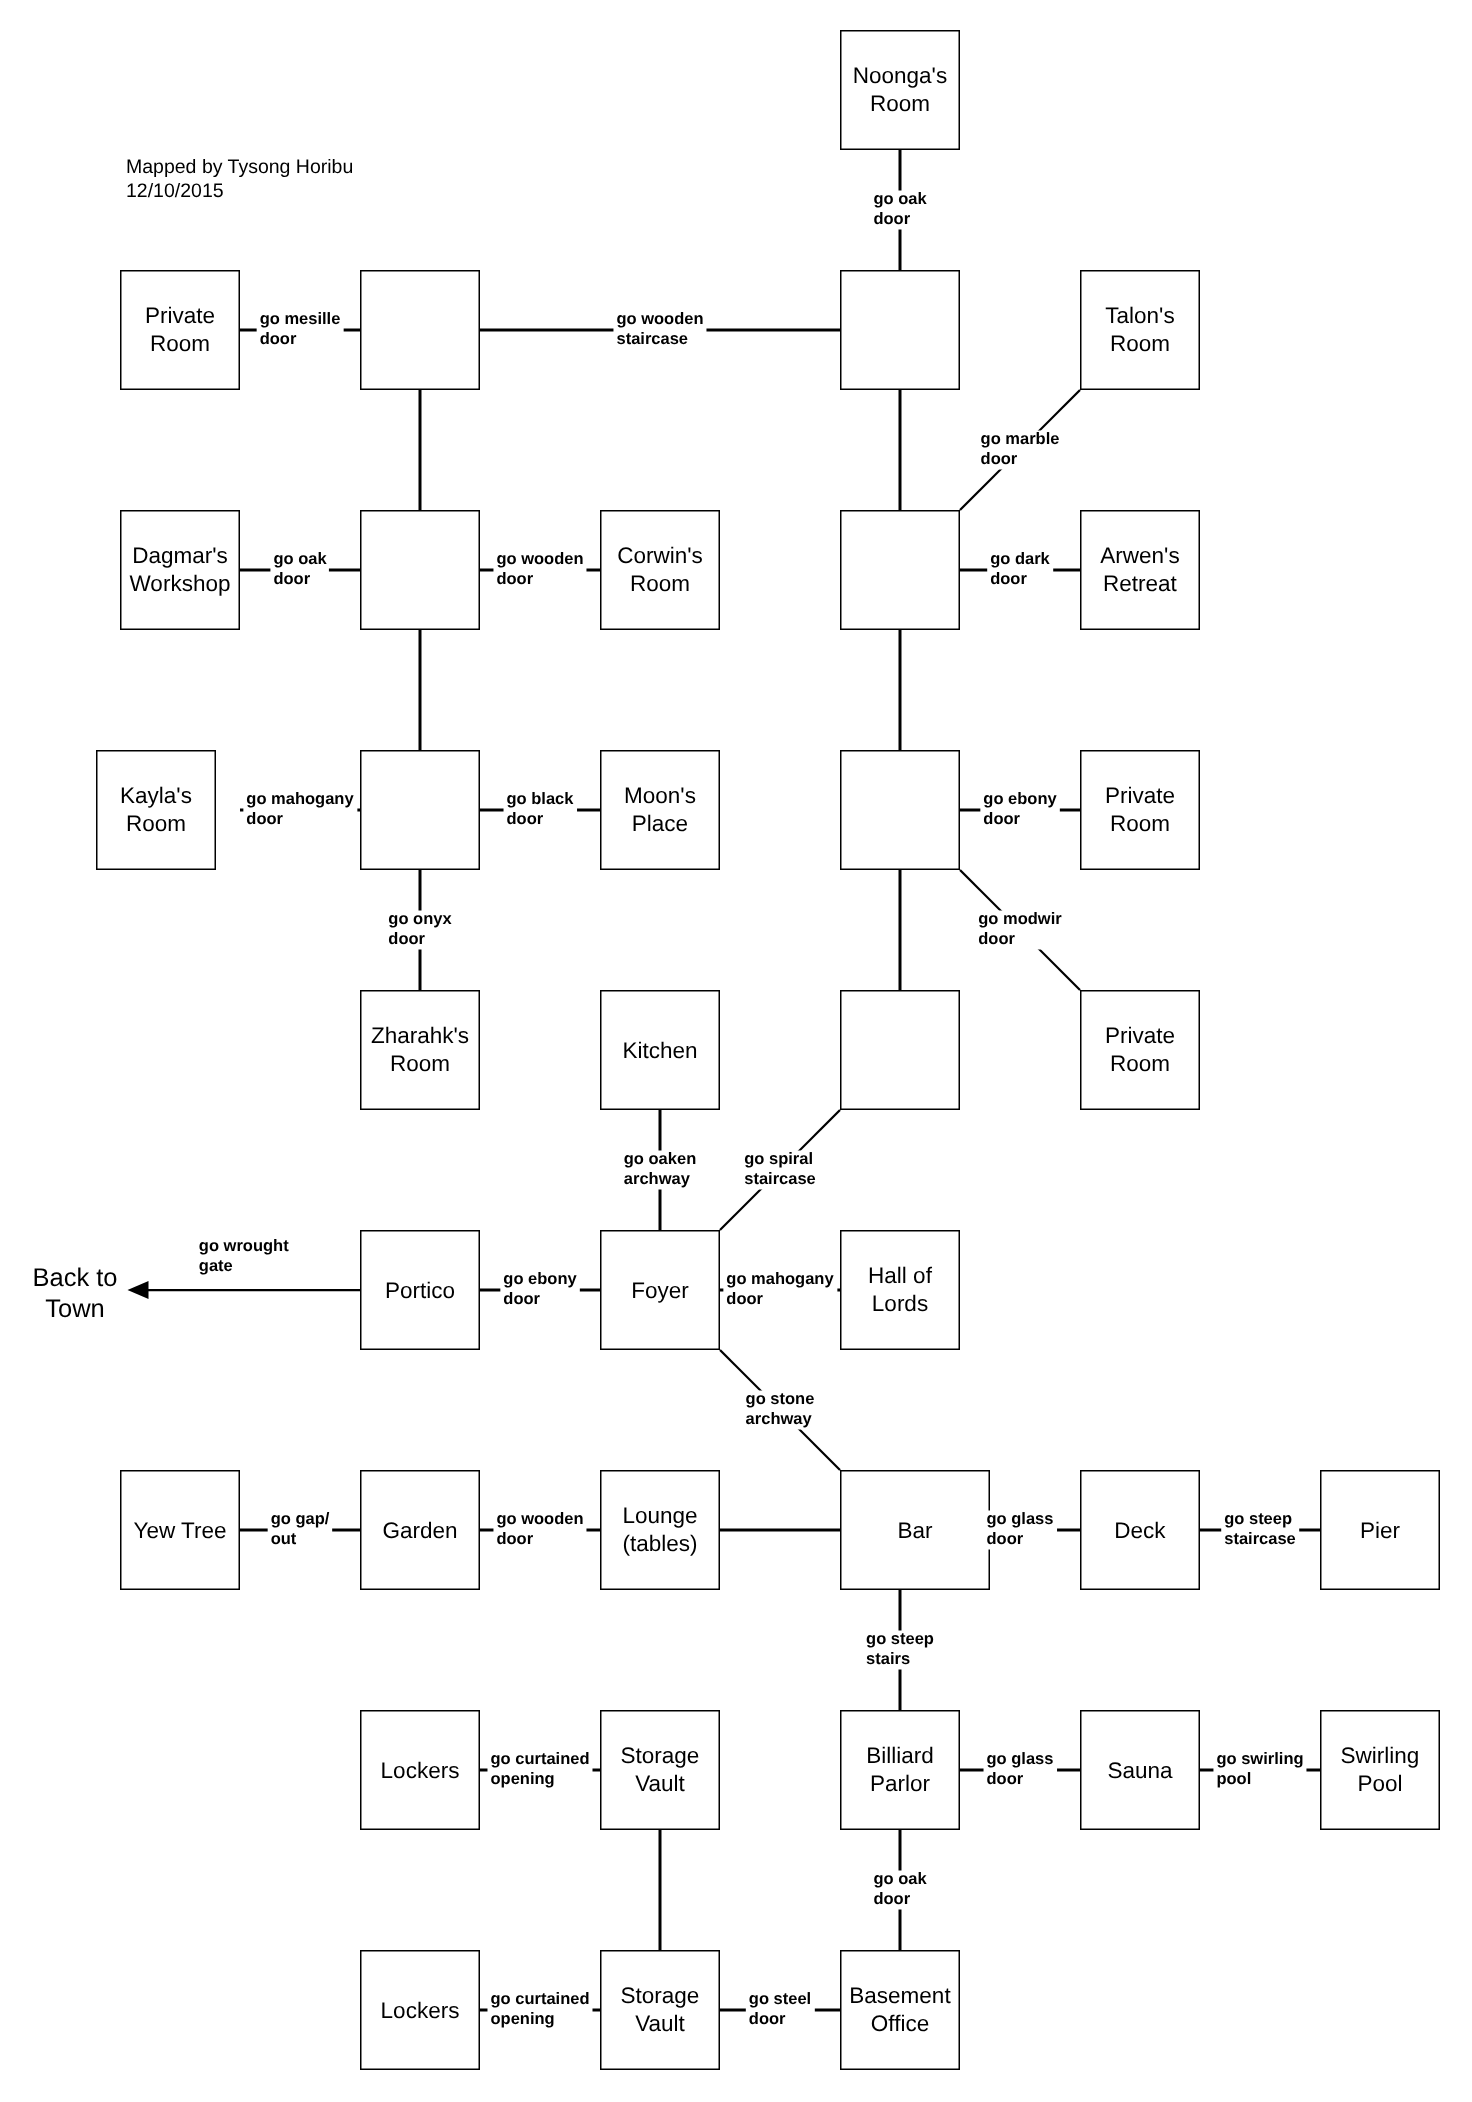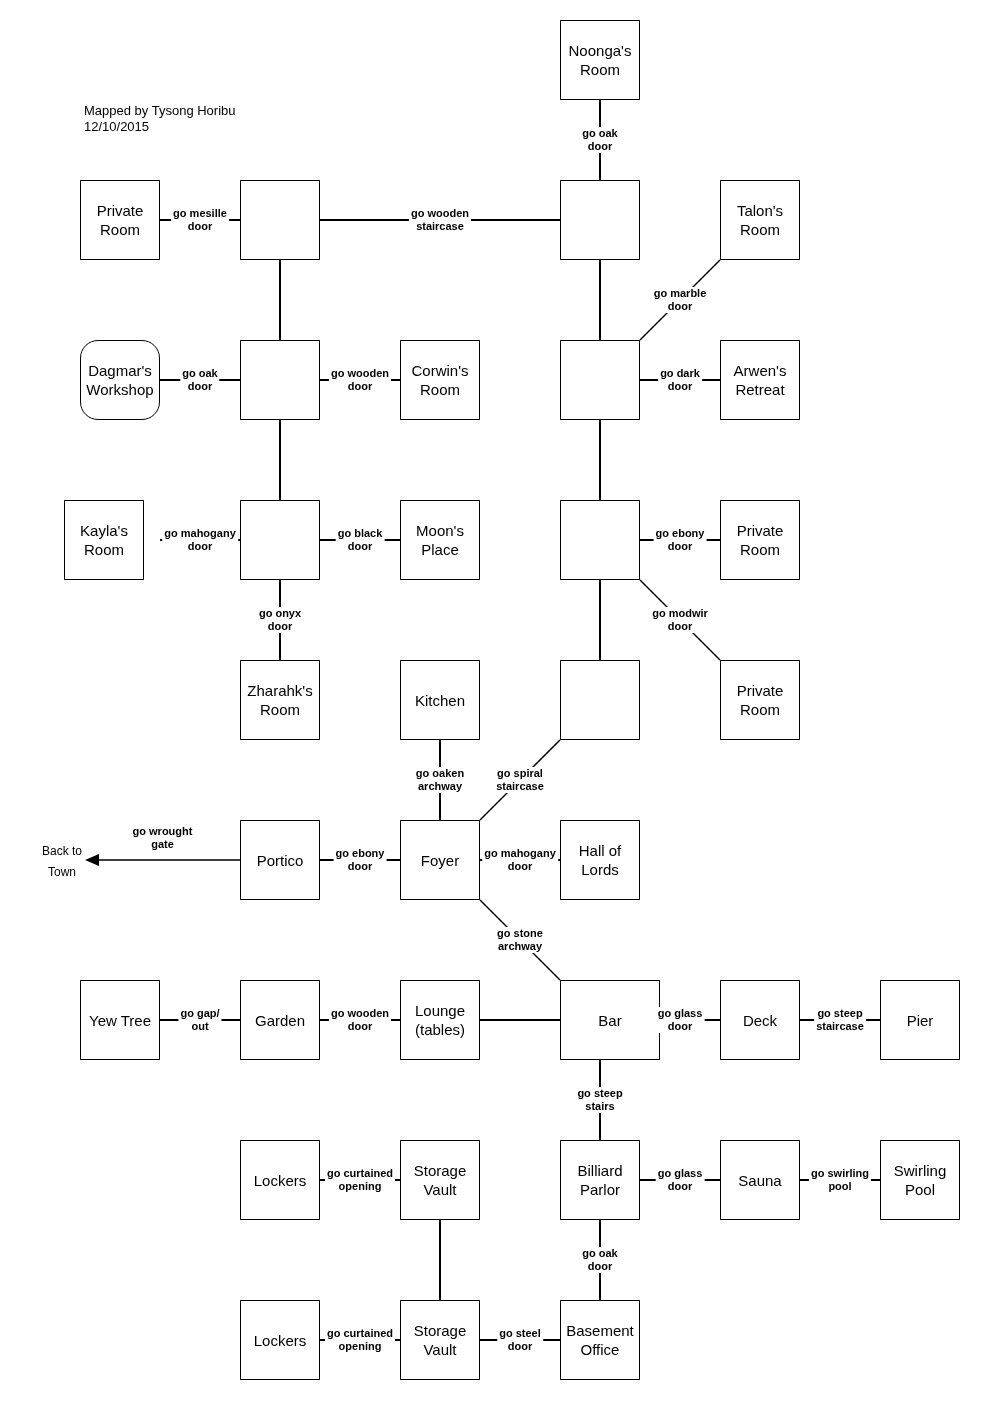--- a/index.html
+++ b/index.html
@@ -18,25 +18,25 @@
   .room {
     position:absolute; box-sizing:border-box;
     border:1.5px solid #000; background:#fff;
     display:flex; flex-direction:column; align-items:center; justify-content:center;
     text-align:center; font-size:15px; line-height:19px;
   }
   .hline, .vline { position:absolute; background:#000; }
   .edge-label {
     position:absolute; transform:translate(-50%,-50%);
     background:#fff; font-size:11px; font-weight:700; line-height:13px;
-    text-align:center; padding:0 2px; white-space:nowrap;
+    text-align:left; padding:0 2px; white-space:nowrap;
   }
   .ext-label {
     position:absolute; transform:translate(-50%,-50%);
-    font-size:12px; line-height:21px; text-align:center; white-space:nowrap;margin-left:12px;
+    font-size:17px; line-height:21px; text-align:center; white-space:nowrap;
   }
   #edge-svg { position:absolute; left:0; top:0; pointer-events:none; }
 </style>
 </head>
 <body>
 
 <div id="canvas">
   <div id="subtitle">
     <div>Mapped by Tysong Horibu</div>
     <div>12/10/2015</div>
@@ -90,21 +90,21 @@
       <div class="room" style="left: 80px; top: 180px; width: 80px; height: 80px;">
         <div>Private</div>
         <div>Room</div>
       </div>
       <div class="room" style="left: 240px; top: 180px; width: 80px; height: 80px;"></div>
       <div class="room" style="left: 560px; top: 180px; width: 80px; height: 80px;"></div>
       <div class="room" style="left: 720px; top: 180px; width: 80px; height: 80px;">
         <div>Talon's</div>
         <div>Room</div>
       </div>
-      <div class="room" style="left: 80px; top: 340px; width: 80px; height: 80px; border-radius: 18px;">
+      <div class="room" style="left: 80px; top: 340px; width: 80px; height: 80px;">
         <div>Dagmar's</div>
         <div>Workshop</div>
       </div>
       <div class="room" style="left: 240px; top: 340px; width: 80px; height: 80px;"></div>
       <div class="room" style="left: 400px; top: 340px; width: 80px; height: 80px;">
         <div>Corwin's</div>
         <div>Room</div>
       </div>
       <div class="room" style="left: 560px; top: 340px; width: 80px; height: 80px;"></div>
       <div class="room" style="left: 720px; top: 340px; width: 80px; height: 80px;">

